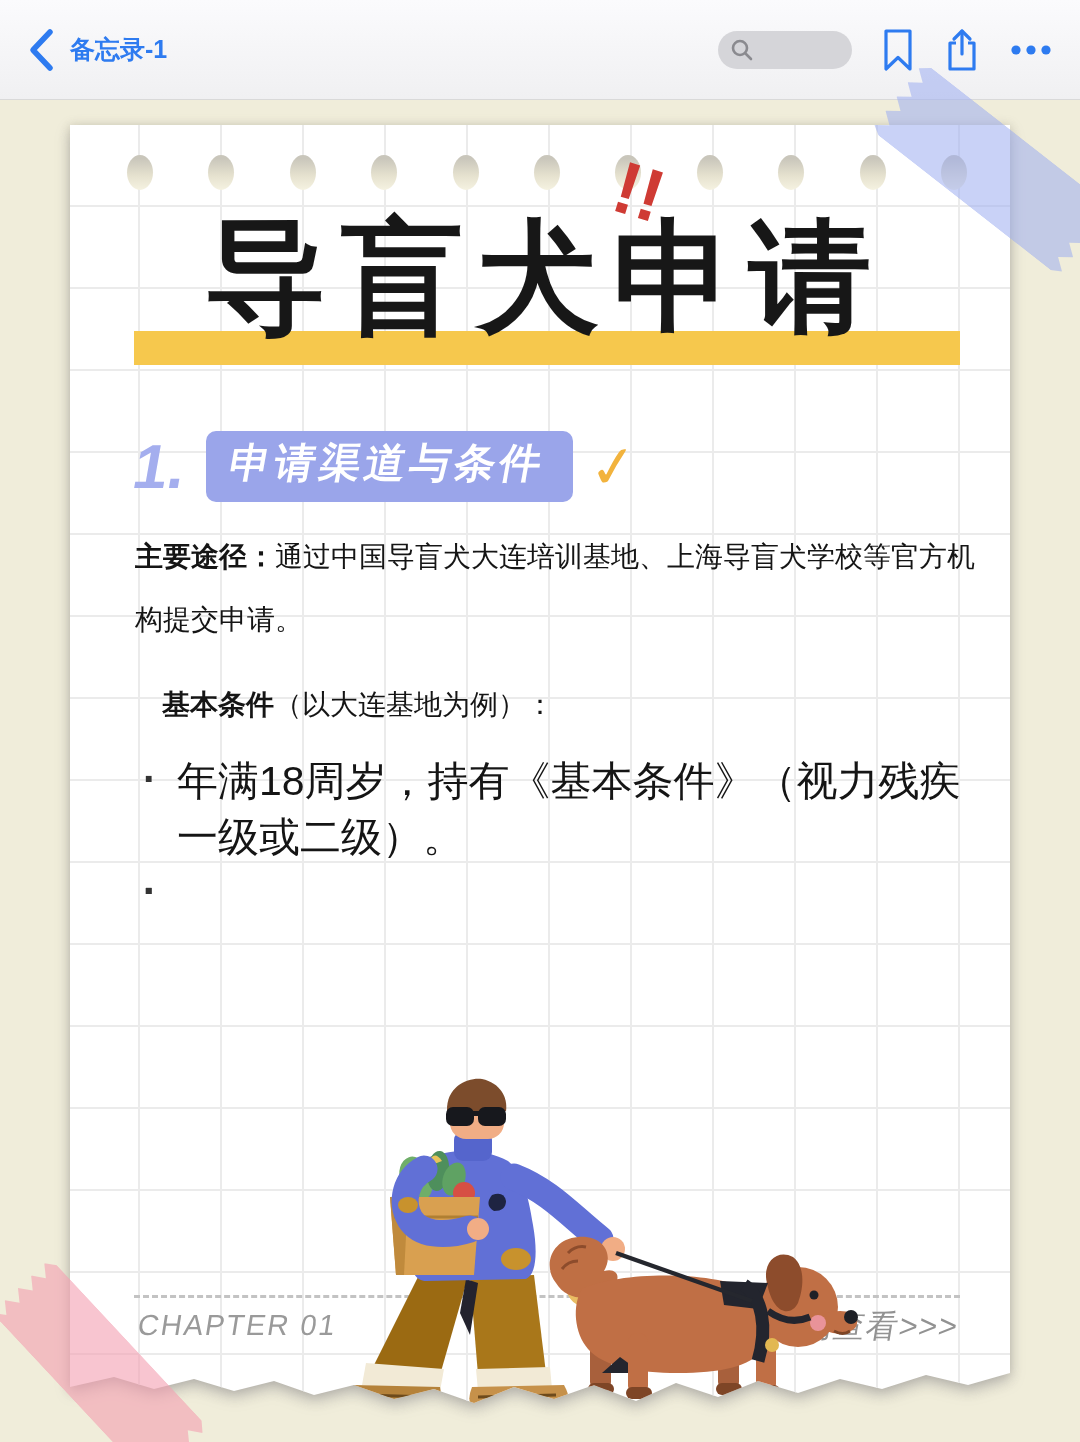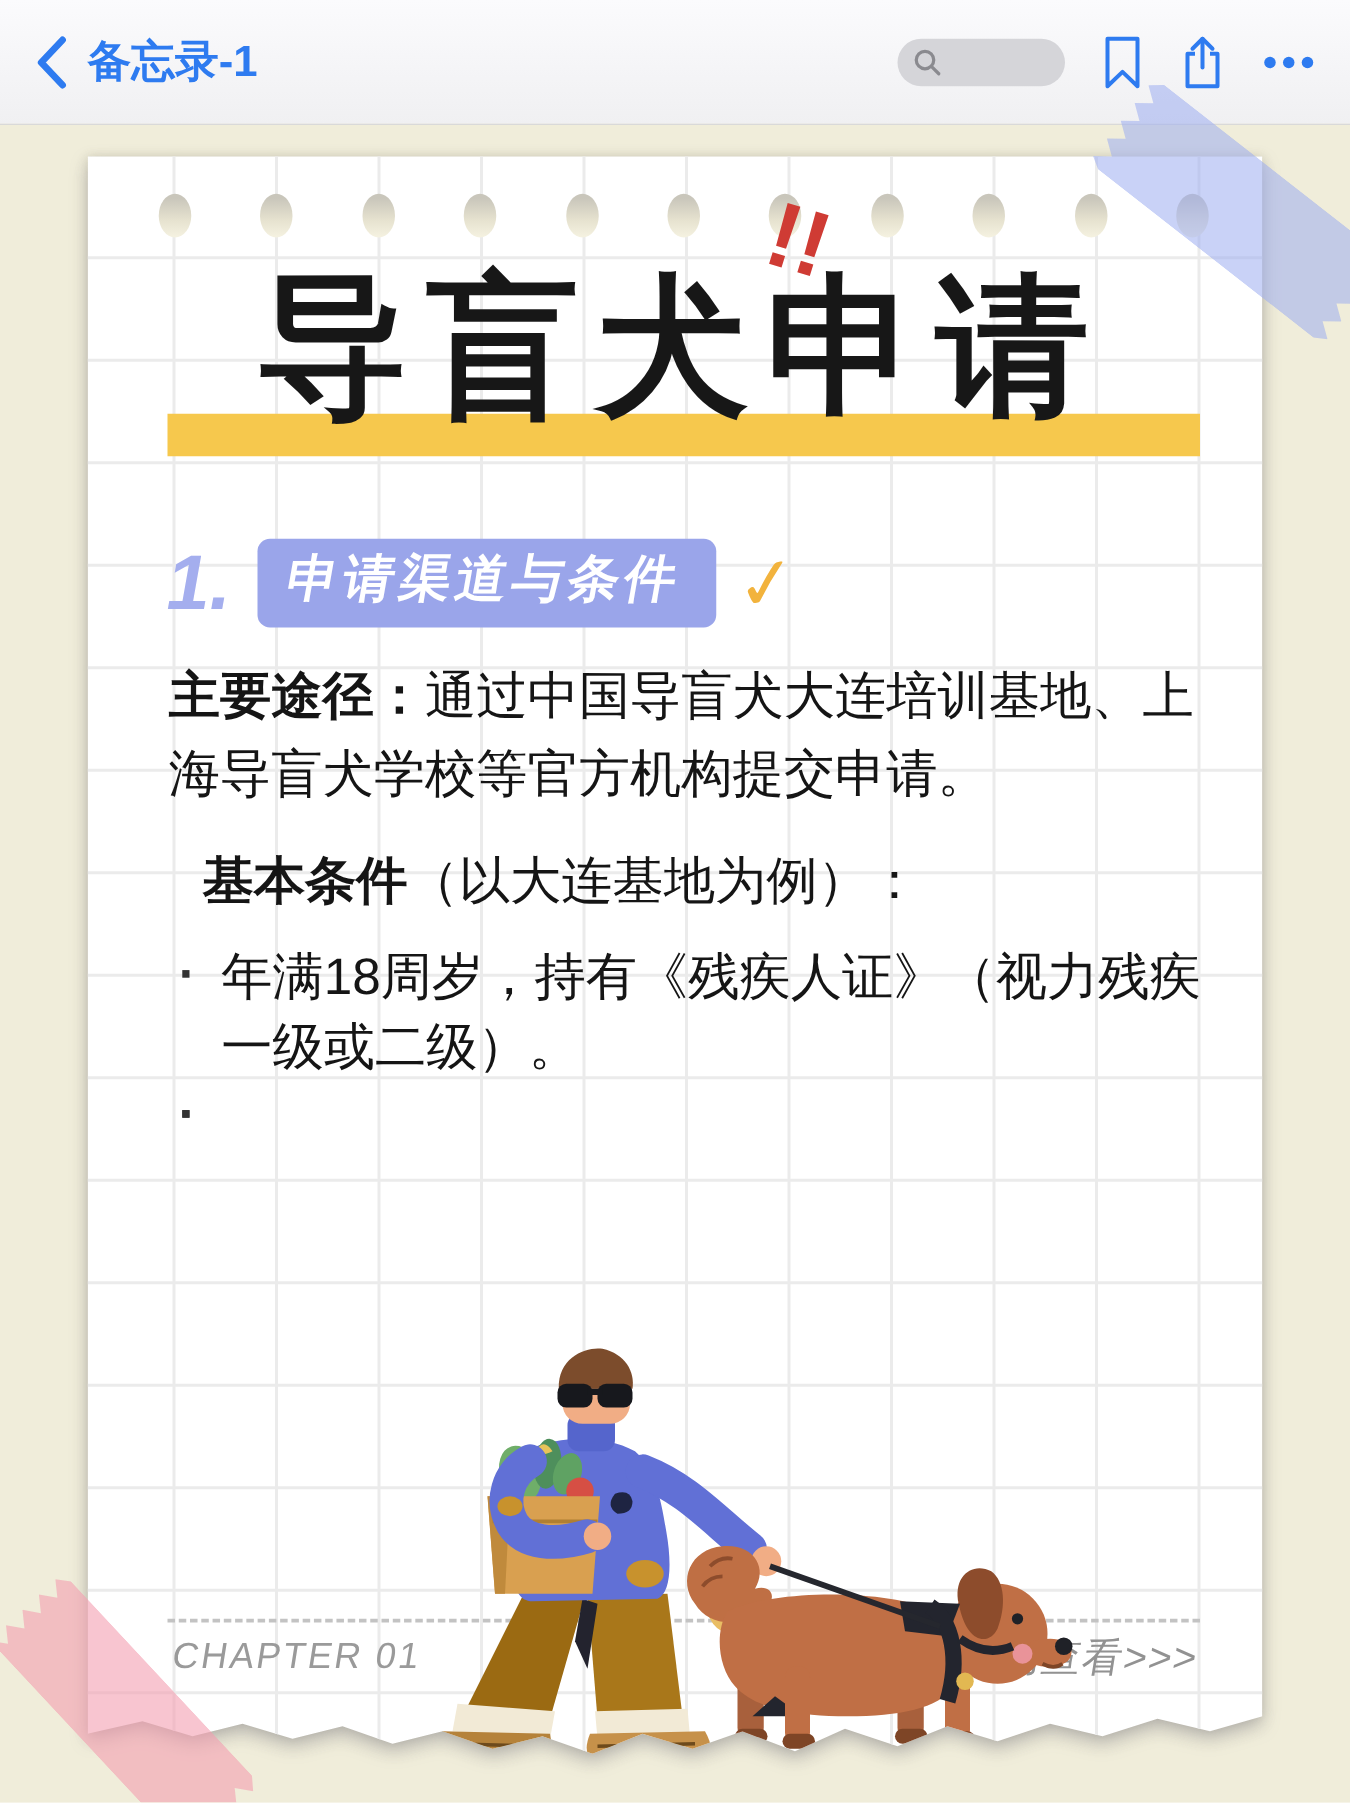--- a/index.html
+++ b/index.html
@@ -4,21 +4,21 @@
 <style>
   html,body{margin:0;padding:0;}
   body{font-family:"Liberation Sans","DejaVu Sans",sans-serif;}
   .screen{position:relative;width:1080px;height:1442px;background:#f0edda;overflow:hidden;}
 
   
   .topbar{position:absolute;left:0;top:0;width:1080px;height:100px;z-index:10;
     background:linear-gradient(#fbfbfd,#f0f0f2);border-bottom:1px solid #d9d9d9;
     display:flex;align-items:center;justify-content:space-between;padding:0 28px;box-sizing:border-box;}
   .nav-left{display:flex;align-items:center;gap:16px;cursor:pointer;}
-  .back-label{color:#2e7bf0;font-size:35px;font-weight:700;}
+  .back-label{color:#2e7bf0;font-size:25px;font-weight:700;}
   .nav-right{display:flex;align-items:center;gap:30px;}
   .search-pill{width:134px;height:38px;border-radius:19px;background:#d5d5d9;display:flex;align-items:center;padding-left:12px;box-sizing:border-box;}
   .icon-btn{background:none;border:none;padding:0;margin:0;display:flex;align-items:center;cursor:pointer;}
 
   
   .paper-wrap{position:absolute;left:0;top:0;width:1080px;height:1442px;z-index:2;
     filter:drop-shadow(0 6px 7px rgba(110,110,130,.38)) drop-shadow(0 0 4px rgba(140,130,100,.25));}
   .paper{position:absolute;left:70px;top:125px;width:940px;height:1290px;
     background:
       linear-gradient(to right,#ebebeb 2px,transparent 2px),
@@ -46,21 +46,21 @@
 
   
   .sec-row{position:absolute;left:64px;top:306px;display:flex;align-items:center;z-index:2;}
   .sec-num{font-size:62px;font-weight:900;color:#a4aeee;transform:skewX(-10deg);margin-right:20px;}
   .sec-pill{background:#9aa5ea;border-radius:10px;padding:5px 28px 11px 24px;}
   .sec-pill-text{display:inline-block;font-size:41px;font-weight:800;color:#ffffff;
     transform:skewX(-10deg);letter-spacing:4px;}
   .sec-check{font-size:58px;font-weight:900;color:#f2b33d;margin-left:16px;transform:rotate(-6deg);}
 
   
-  .para{position:absolute;left:65px;width:852px;margin:0;font-size:41px;line-height:63px;color:#151515;z-index:2;}
+  .para{position:absolute;left:65px;width:852px;margin:0;font-size:28px;line-height:63px;color:#151515;z-index:2;}
   .p1{top:400px;}
   .p2{top:548px;margin-left:27px;}
   .para b{font-weight:700;}
   .bullets{position:absolute;left:65px;top:628px;width:866px;margin:0;padding:0;list-style:none;
     font-size:41px;line-height:56px;color:#151515;z-index:2;}
   .bullets li{position:relative;padding-left:42px;}
   .bullet-dot{position:absolute;left:8px;top:-2px;font-weight:700;color:#333;}
 
   
   .divider{position:absolute;left:64px;top:1170px;width:826px;height:0;border-top:3px dashed #c3c3c3;z-index:1;}
@@ -112,21 +112,21 @@
         <span class="sec-num">1.</span>
         <span class="sec-pill"><span class="sec-pill-text">申请渠道与条件</span></span>
         <span class="sec-check">✓</span>
       </div>
 
       <p class="para p1"><b>主要途径：</b><span>通过中国导盲犬大连培训基地、上海导盲犬学校等官方机构提交申请。</span></p>
 
       <p class="para p2"><b>基本条件</b><span>（以大连基地为例）：</span></p>
 
       <ul class="bullets">
-        <li><span class="bullet-dot">·</span><span>年满18周岁，持有《残疾人证》（视力残疾一级或二级）。</span></li>
+        <li><span class="bullet-dot">·</span><span>年满18周岁，持有《基本条件》（视力残疾一级或二级）。</span></li>
         <li><span class="bullet-dot">·</span></li>
         <li><span class="bullet-dot">·</span></li>
       </ul>
 
       <div class="divider"></div>
       <div class="footer-left">CHAPTER 01</div>
       <div class="footer-right">向右滑动查看&gt;&gt;&gt;</div>
 
       <svg class="illus" width="540" height="330" viewBox="0 0 540 330">
 

